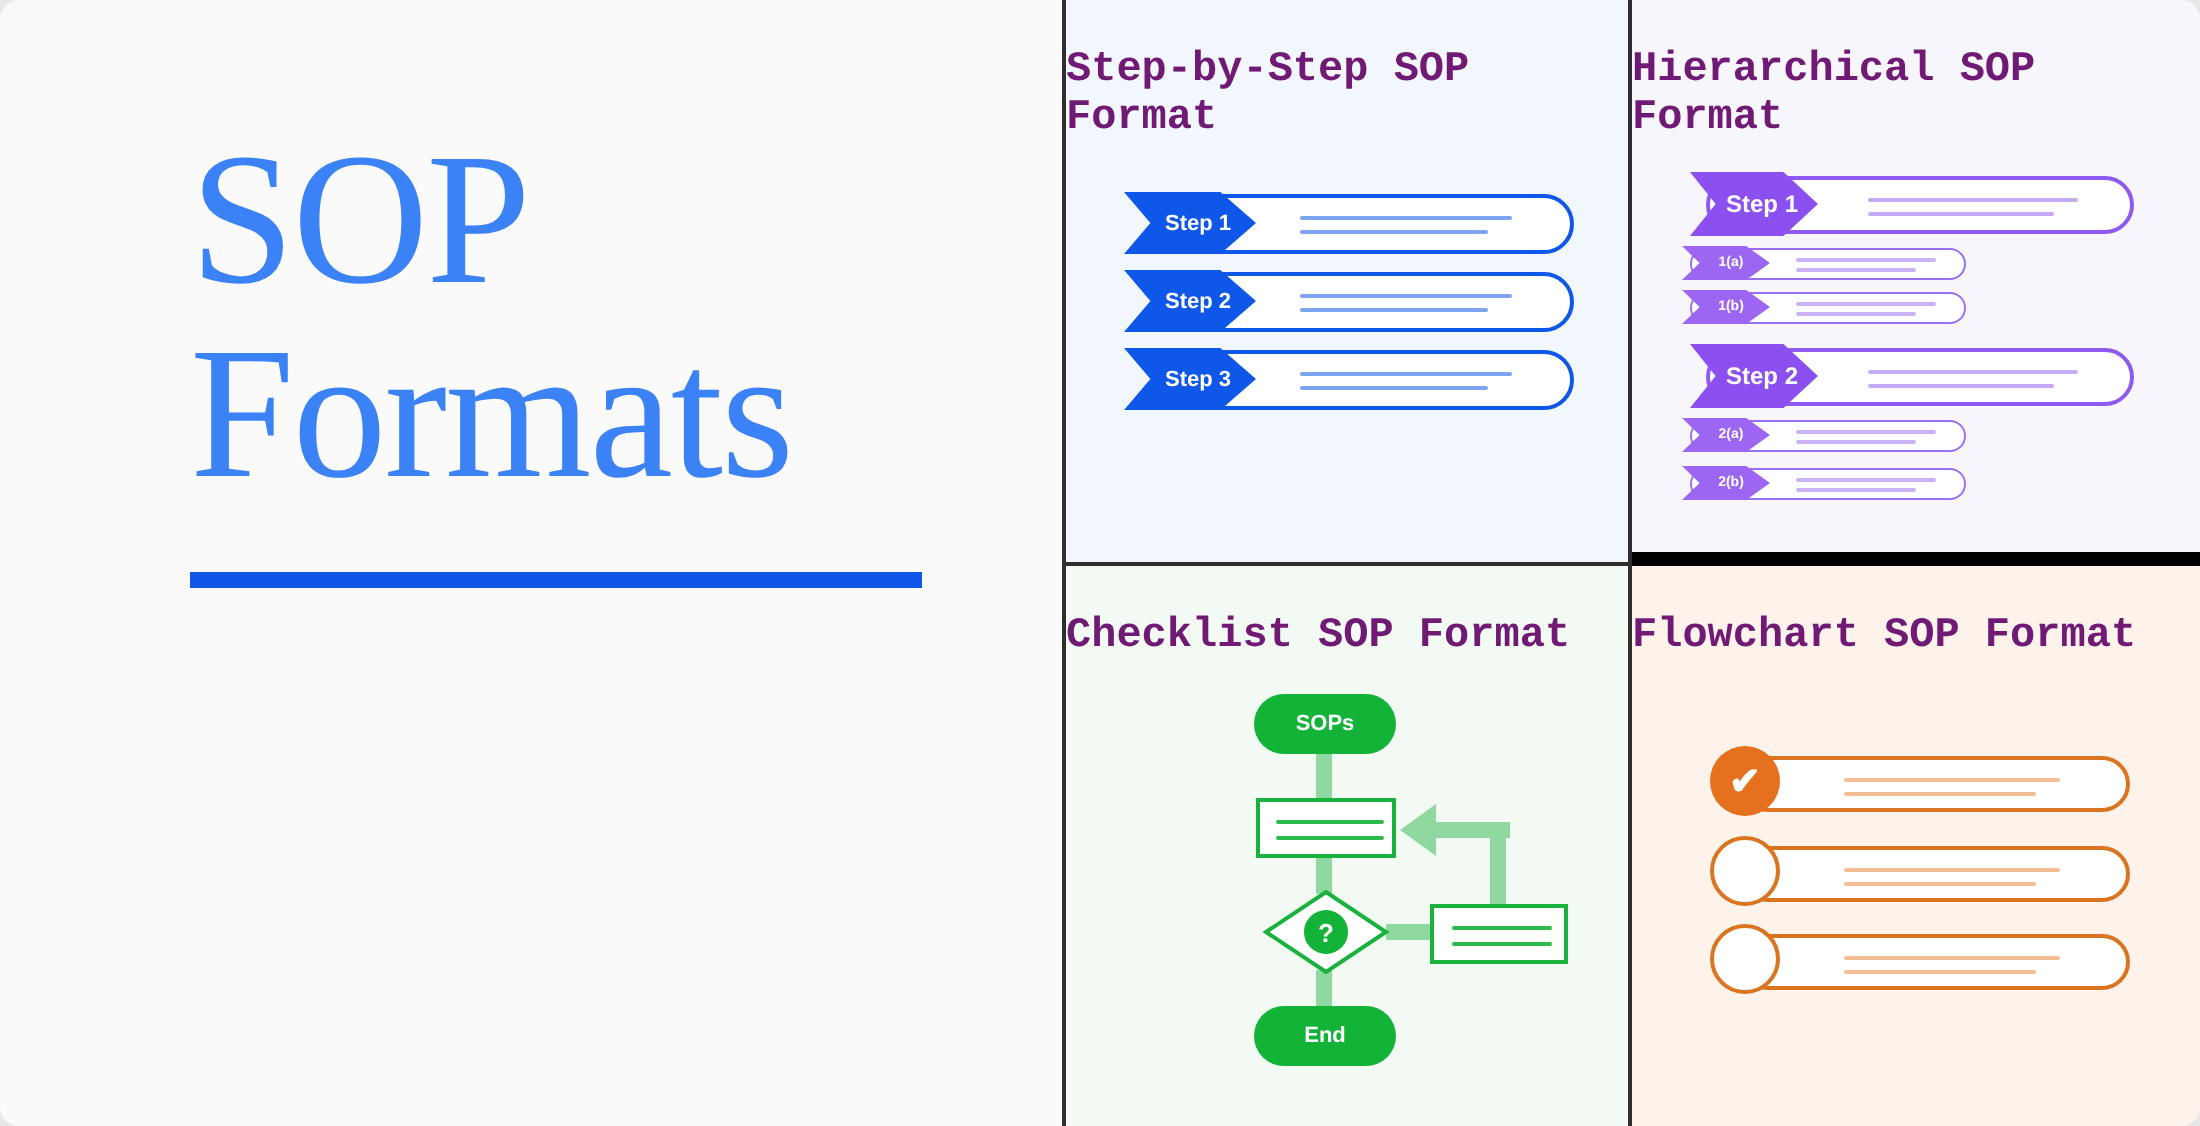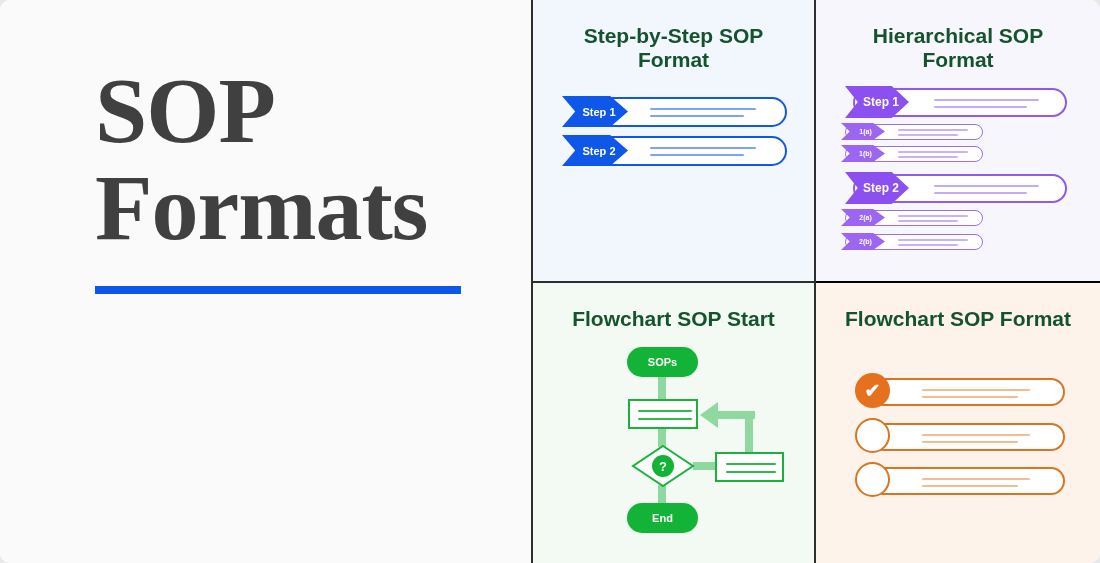--- a/index.html
+++ b/index.html
@@ -1,32 +1,32 @@
 <!DOCTYPE html>
 <html><head>
 <meta charset="utf-8">
 <style>
   * { margin:0; padding:0; box-sizing:border-box; }
   body { font-family:"Liberation Sans", sans-serif; background:#e8e8e8; }
   .container { position:relative; width:1100px; height:563px; background:#fafafa; overflow:hidden; border-radius:10px; }
 
   
   .left-panel { position:absolute; left:0; top:0; width:533px; height:563px; background:#fafafa; border-right:2px solid #2e2e2e; padding:62px 0 0 95px; }
-  .main-title { font-family:"Liberation Serif","DejaVu Serif",serif; font-weight:700; font-size:94px; line-height:1.03; color:#404040; width:420px; letter-spacing:-1px; }
+  .main-title { font-family:"Liberation Serif","DejaVu Serif",serif; font-weight:400; font-size:94px; line-height:1.03; color:#3b82f6; width:420px; letter-spacing:-1px; }
   .accent-rule { width:366px; height:8px; background:#0f57e9; margin-top:30px; }
   .subtitle { margin-top:24px; font-size:30px; line-height:1.44; color:#1d1d1d; width:360px; }
 
   
   .right-panel { position:absolute; left:533px; top:0; width:567px; height:563px; display:grid; grid-template-columns:283px 284px; grid-template-rows:283px 280px; }
   .quad { position:relative; }
   .q-step { background:#f2f6fd; border-right:2px solid #2e2e2e; border-bottom:2px solid #2e2e2e; }
-  .q-hier { background:#f8f6fd; border-bottom:2px solid #000000; }
+  .q-hier { background:#f8f6fd; border-bottom:7px solid #000000; }
   .q-flow { background:#f2faf3; border-right:2px solid #2e2e2e; }
   .q-check { background:#fdf3ea; }
-  .quad-title { position:absolute; top:24px; left:0; width:100%; text-align:center; font-family:Liberation Sans, sans-serif; font-weight:bold; font-size:21px; line-height:1.15; color:#14532d; }
+  .quad-title { position:absolute; top:24px; left:0; width:100%; text-align:left; font-family:Liberation Mono, monospace; font-weight:bold; font-size:21px; line-height:1.15; color:#701a75; }
   .quad-title .inner { display:inline-block; max-width:210px; }
   .quad-title.oneline .inner { max-width:260px; }
 
   
   .chev { position:absolute; display:flex; align-items:center; justify-content:center; color:#fff; font-weight:bold; clip-path:polygon(0% 0%, 73% 0%, 100% 50%, 73% 100%, 0% 100%, 20% 50%); z-index:2; }
   .pill { position:absolute; background:#fff; z-index:1; }
   .tline { position:absolute; border-radius:2px; }
 
   
   .sbs-row { position:absolute; left:0; width:100%; height:32px; }
@@ -92,20 +92,27 @@
         </div>
         <div class="chev">Step 1</div>
       </div>
       <div class="sbs-row" style="top:135px">
         <div class="pill">
           <div class="tline l1"></div>
           <div class="tline l2"></div>
         </div>
         <div class="chev">Step 2</div>
       </div>
+      <div class="sbs-row" style="top:174px">
+        <div class="pill">
+          <div class="tline l1"></div>
+          <div class="tline l2"></div>
+        </div>
+        <div class="chev">Step 3</div>
+      </div>
     </div>
 
     <div class="quad q-hier">
       <div class="quad-title"><span class="inner">Hierarchical SOP Format</span></div>
 
       <div class="h-main" style="top:86px">
         <div class="pill">
           <div class="tline l1"></div>
           <div class="tline l2"></div>
         </div>
@@ -142,21 +149,21 @@
       <div class="h-sub" style="top:233px">
         <div class="pill">
           <div class="tline l1"></div>
           <div class="tline l2"></div>
         </div>
         <div class="chev">2(b)</div>
       </div>
     </div>
 
     <div class="quad q-flow">
-      <div class="quad-title oneline"><span class="inner">Flowchart SOP Start</span></div>
+      <div class="quad-title oneline"><span class="inner">Checklist SOP Format</span></div>
 
       <div class="flow-node term" style="left:94px; top:64px;">SOPs</div>
       <div class="fc-conn" style="left:125px; top:94px; width:8px; height:24px;"></div>
 
       <div class="flow-node proc" style="left:95px; top:116px; width:70px; height:30px;">
         <div class="tline" style="left:8px; top:9px; width:54px;"></div>
         <div class="tline" style="left:8px; top:17px; width:54px;"></div>
       </div>
 
       <div class="arrowhead" style="left:167px; top:119px; width:18px; height:26px;"></div>

